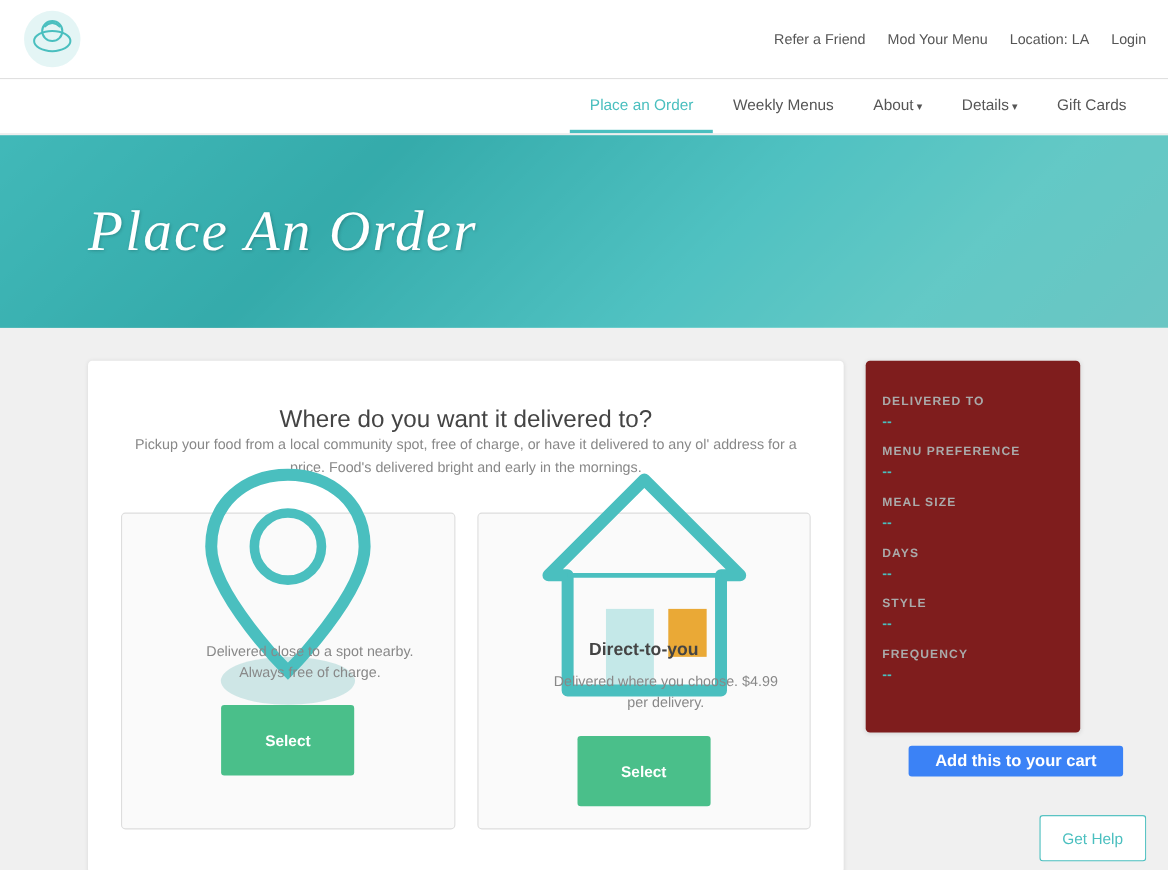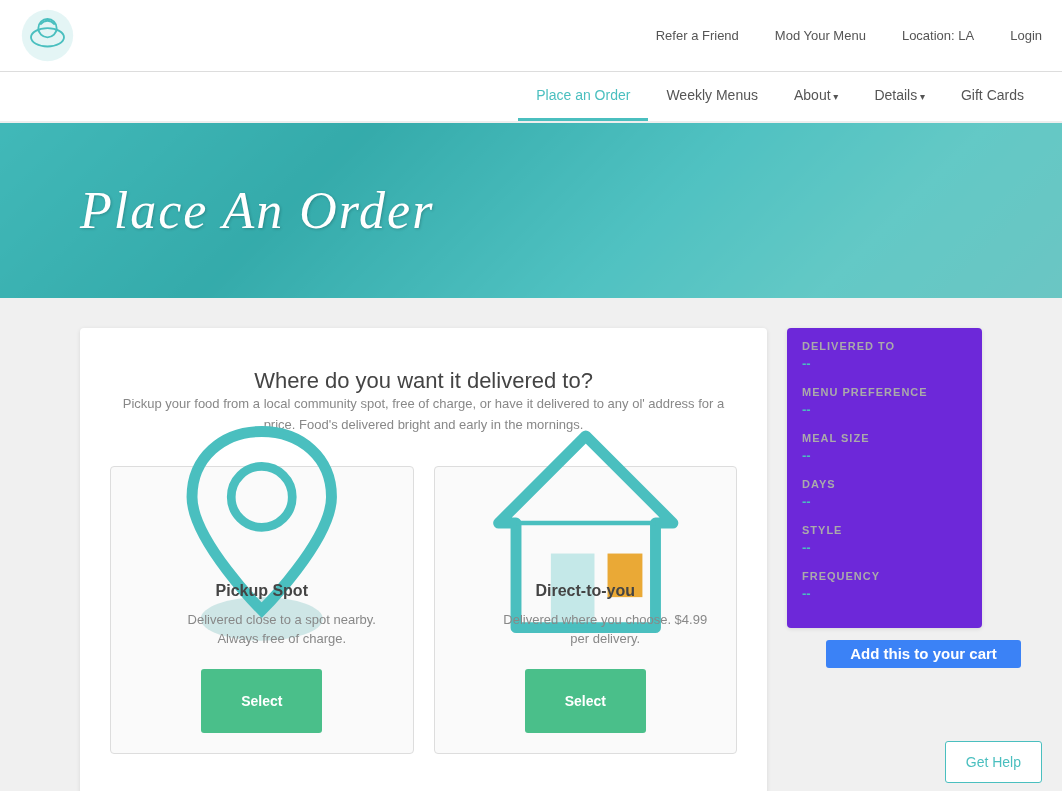--- a/index.html
+++ b/index.html
@@ -9,21 +9,21 @@
     .top-bar {
       background: #fff;
       display: flex;
       justify-content: space-between;
       align-items: center;
       padding: 0 20px;
       border-bottom: 1px solid #ddd;
     }
     .top-bar-right-links {
       display: flex;
-      gap: 36px;
+      gap: 20px;
       padding: 10px 0;
       font-size: 13px;
       color: #555;
     }
     .top-bar-right-links a {
       color: #555;
       text-decoration: none;
       cursor: pointer;
     }
 
@@ -181,23 +181,23 @@
     }
 
     
     .right-panel {
       width: 195px;
       display: flex;
       flex-direction: column;
       gap: 12px;
     }
     .order-summary {
-      background: #6d28d9;
+      background: #7f1d1d;
       border-radius: 4px;
-      padding: 12px 15px;
+      padding: 31px 15px;
       box-shadow: 0 1px 4px rgba(0,0,0,0.1);
     }
     .summary-row {
       margin-bottom: 15px;
     }
     .summary-label {
       font-size: 11px;
       color: #aaa;
       font-weight: bold;
       letter-spacing: 1px;
@@ -282,21 +282,20 @@
     <div class="options-row">
 
       <div class="option-card">
         <div class="icon-area">
           <svg class="pickup-icon" viewBox="0 0 60 60">
             <ellipse cx="30" cy="50" rx="14" ry="5" fill="#b0d8d8" opacity="0.6"></ellipse>
             <path d="M30 48 C30 48 14 32 14 22 C14 13 21 7 30 7 C39 7 46 13 46 22 C46 32 30 48 30 48Z" fill="none" stroke="#4abfbf" stroke-width="2.5"></path>
             <circle cx="30" cy="22" r="7" fill="none" stroke="#4abfbf" stroke-width="2"></circle>
           </svg>
         </div>
-        <h3>Pickup Spot</h3>
         <p>Delivered close to a spot nearby. Always free of charge.</p>
         <button class="select-btn">Select</button>
       </div>
 
       <div class="option-card">
         <div class="icon-area">
           <svg class="direct-icon" viewBox="0 0 60 60">
 
             <polygon points="30,8 10,28 14,28 14,52 46,52 46,28 50,28" fill="none" stroke="#4abfbf" stroke-width="2.5" stroke-linejoin="round"></polygon>
             <rect x="22" y="35" width="10" height="17" fill="#4abfbf" opacity="0.3"></rect>

